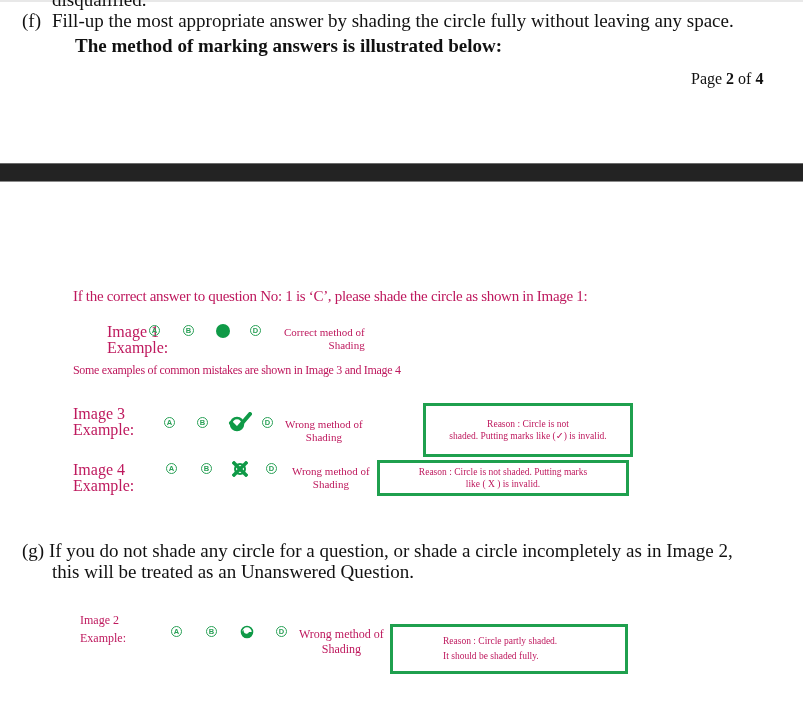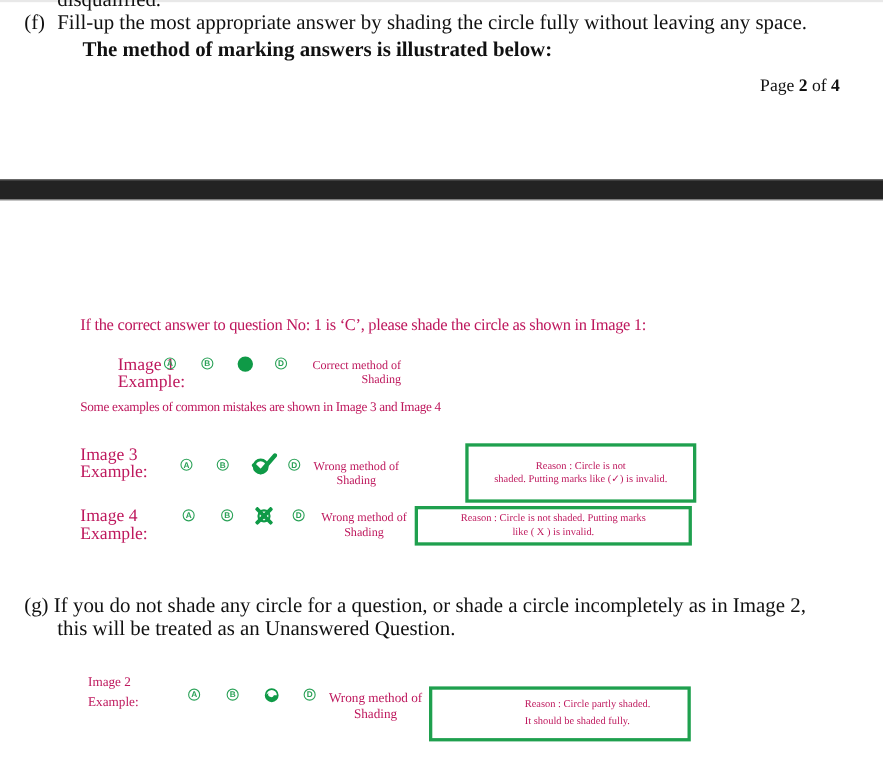--- a/index.html
+++ b/index.html
@@ -142,18 +142,18 @@
 <div class="abs bubble" style="left:206px; top:626px;">B</div>
 <svg class="abs" style="left:240px; top:625px;" width="14" height="14" viewBox="0 0 14 14">
   <circle cx="7" cy="7" r="5.5" fill="none" stroke="#0f9a47" stroke-width="1.6"></circle>
   <path d="M1.5 7 A5.5 5.5 0 0 0 12.5 7 L9 7 A2.5 2.5 0 0 1 4 5 Z" fill="#0f9a47"></path>
 </svg>
 <div class="abs bubble" style="left:276px; top:626px;">D</div>
 <div class="abs method green" style="left:299px; top:627px; font-size:12px; line-height:15px;">
   <div>Wrong method of</div>
   <div>Shading</div>
 </div>
-<div class="abs reason-box green" style="left:390px; top:624px; width:238px; height:50px; justify-content:flex-start; padding-left:84px; text-align:left; line-height:15px;">
+<div class="abs reason-box green" style="left:390px; top:624px; width:238px; height:50px; justify-content:flex-start; padding-left:50px; text-align:left; line-height:15px;">
   <div>
     <div>Reason : Circle partly shaded.</div>
     <div>It should be shaded fully.</div>
   </div>
 </div>
 
 </body></html>

